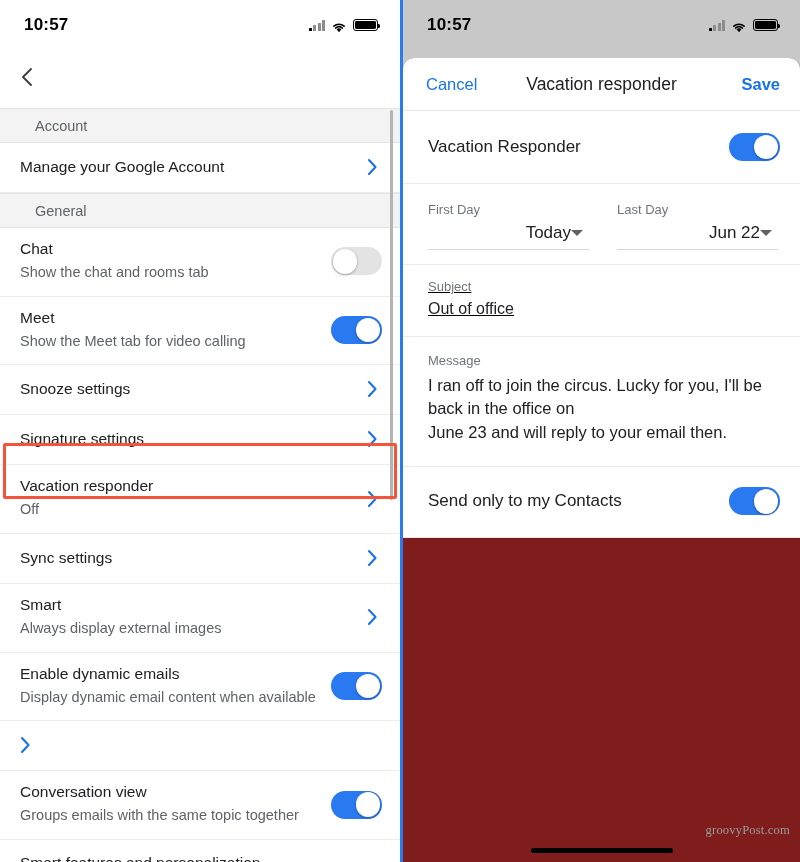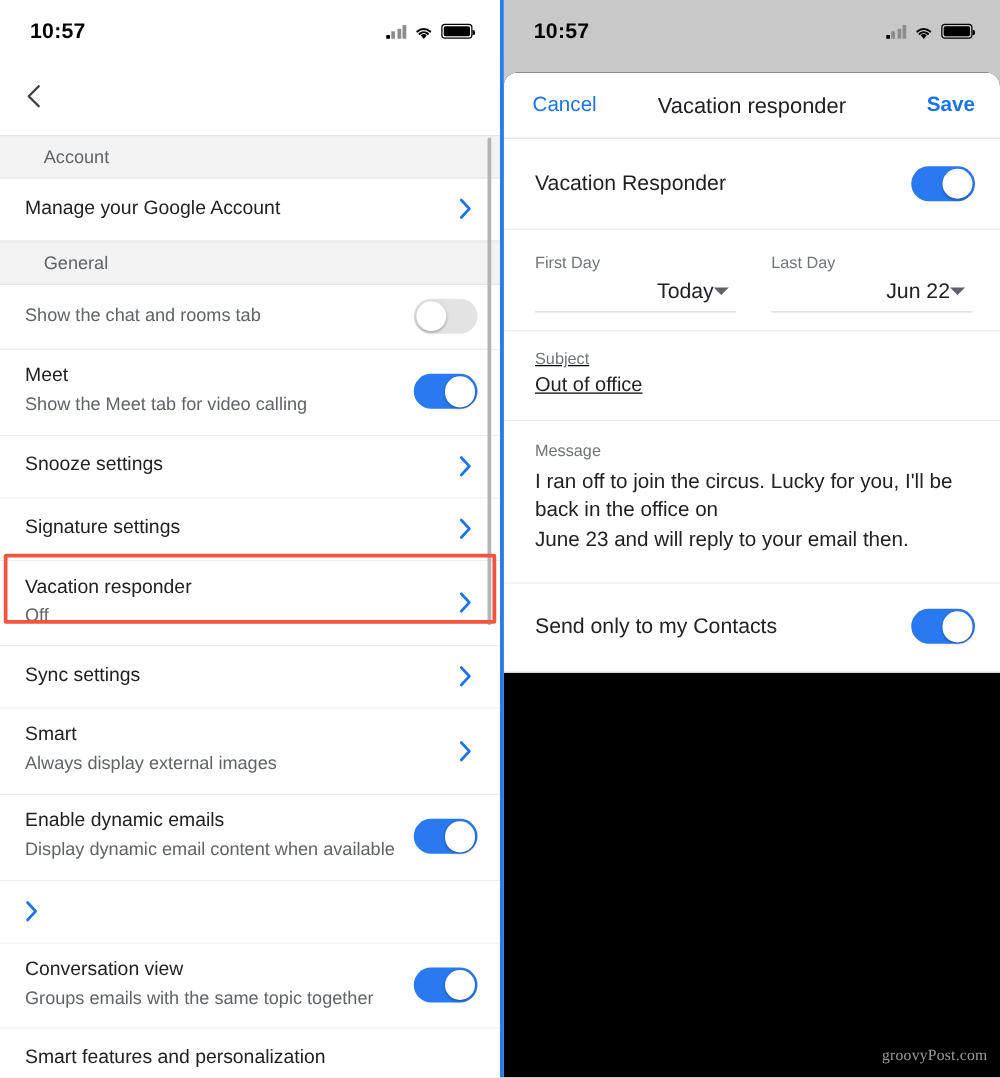--- a/index.html
+++ b/index.html
@@ -172,21 +172,21 @@
     width: 3.5px; height: 390px;
     background: #b4b4b4;
     border-radius: 2px;
     z-index: 5;
   }
 
   
   .sheet {
     position: absolute;
     left: 0; right: 0; top: 58px; bottom: 0;
-    background: #000000;
+    background: #7f1d1d;
     border-radius: 11px 11px 0 0;
     overflow: hidden;
   }
   .sheet-nav {
     height: 53px;
     background: #ffffff;
     display: flex;
     align-items: center;
     justify-content: space-between;
     padding: 0 20px 0 23px;
@@ -287,21 +287,21 @@
   .home-indicator {
     position: absolute;
     left: 50%; bottom: 9px;
     transform: translateX(-50%);
     width: 142px; height: 5.5px;
     background: #000000;
     border-radius: 3px;
   }
   .watermark {
     position: absolute;
-    right: 10px; bottom: 10px;
+    right: 10px; bottom: 24px;
     font-family: "Liberation Serif", serif;
     font-size: 12.5px;
     color: #9b9b9b;
     letter-spacing: 0.2px;
   }
 </style>
 </head>
 <body>
 
 <div class="screenshot">
@@ -350,20 +350,21 @@
           <svg width="11" height="18" viewBox="0 0 11 18">
               <path d="M2 2 L8.5 9 L2 16" stroke="#1a73e8" stroke-width="2.1" fill="none" stroke-linecap="round" stroke-linejoin="round"></path>
             </svg>
         </span>
       </div>
 
       <div class="section-header">General</div>
 
       <div class="row">
         <div class="row-texts">
+          <div class="row-title">Chat</div>
           <div class="row-sub">Show the chat and rooms tab</div>
         </div>
         <span class="toggle off">
             <span class="knob"></span>
           </span>
       </div>
 
       <div class="row">
         <div class="row-texts">
           <div class="row-title">Meet</div>

